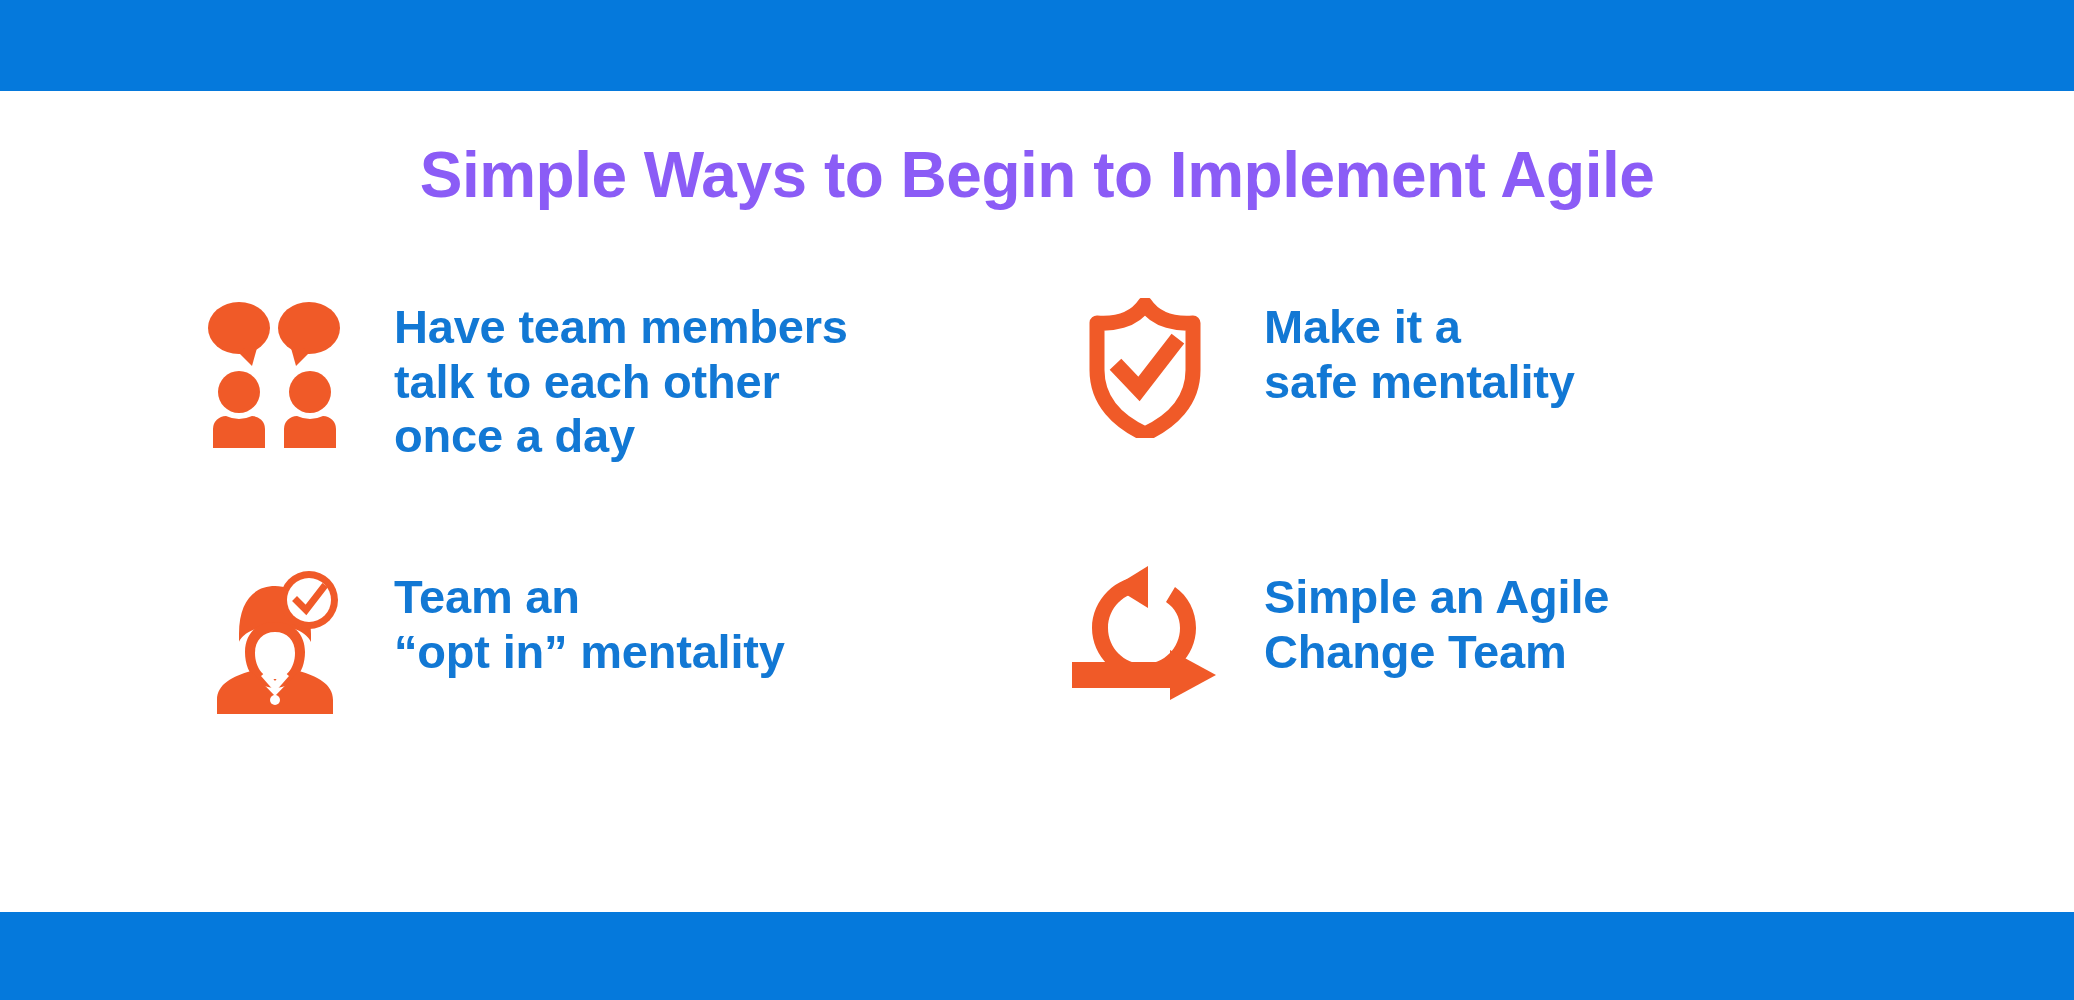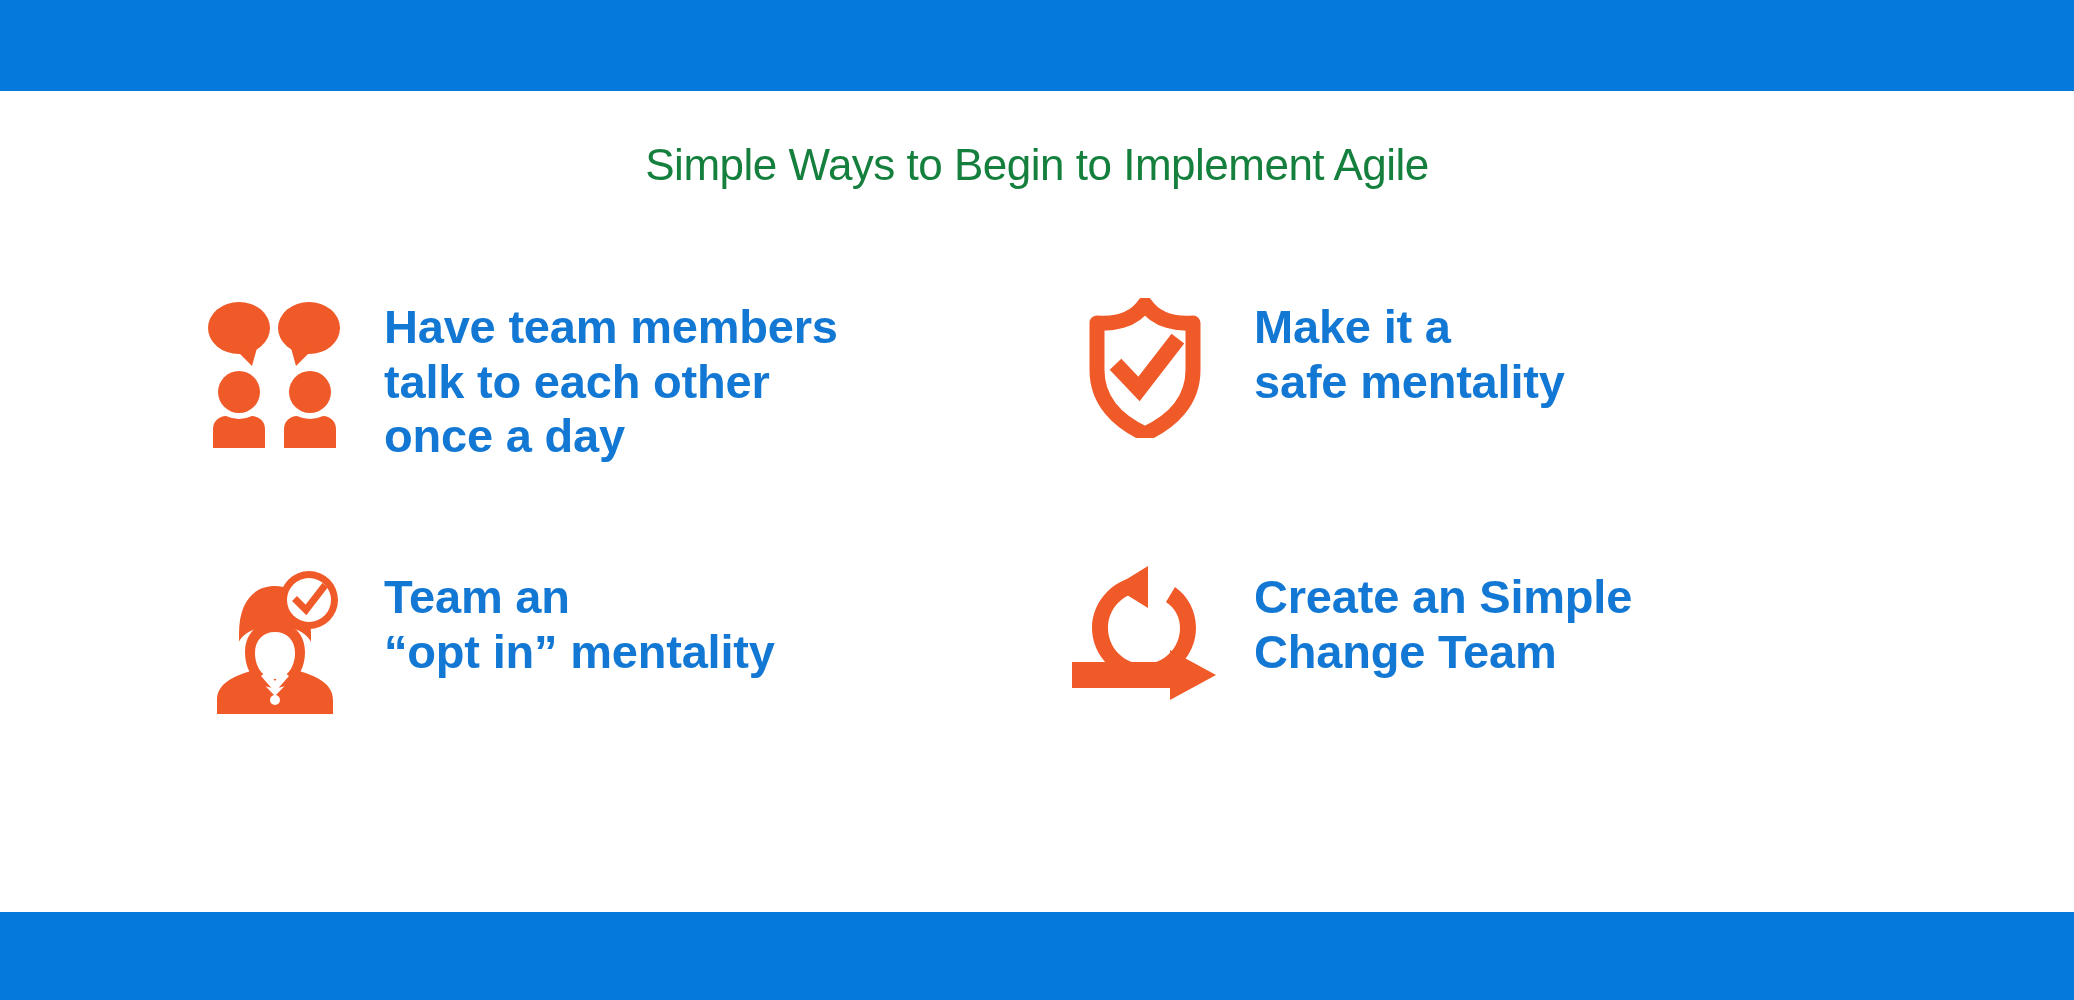--- a/index.html
+++ b/index.html
@@ -30,23 +30,23 @@
   .bar-top    { top: 0;    height: 91px; }
   .bar-bottom { bottom: 0; height: 88px; }
 
   
   .title {
     position: absolute;
     top: 143px;
     left: 0;
     width: 100%;
     text-align: center;
-    color: #15803d;
-    font-size: 44px;
-    font-weight: normal;
+    color: #8b5cf6;
+    font-size: 64px;
+    font-weight: bold;
     letter-spacing: -0.5px;
     line-height: 1.0;
     white-space: nowrap;
   }
 
   
   .tips {
     position: absolute;
     top: 290px;
     left: 200px;
@@ -54,21 +54,21 @@
     height: 540px;
     display: grid;
     grid-template-columns: 1fr 1fr;
     grid-template-rows: 1fr 1fr;
     column-gap: 20px;
     row-gap: 0px;
   }
   .tip {
     display: flex;
     align-items: flex-start;
-    gap: 34px;
+    gap: 44px;
   }
   .tip-icon {
     flex: 0 0 auto;
     width: 150px;
     height: 150px;
     display: flex;
     align-items: flex-start;
     justify-content: center;
     padding-top: 8px;
     box-sizing: border-box;
@@ -171,21 +171,21 @@
                    L96 38 C105 44 110 53 110 64 C110 84 94 100 74 100
                    C54 100 38 84 38 64 C38 44 54 28 74 28 Z"></path>
 
           <path d="M78 2 L78 44 L44 23 Z"></path>
 
           <rect x="2" y="98" width="108" height="26"></rect>
 
           <path d="M100 86 L146 111 L100 136 Z"></path>
         </svg>
       </div>
-      <div class="tip-text">Create an Simple
+      <div class="tip-text">Simple an Agile
 Change Team</div>
     </div>
 
   </div>
 
   <div class="bar bar-bottom"></div>
 
 </div>
 
 </body></html>

